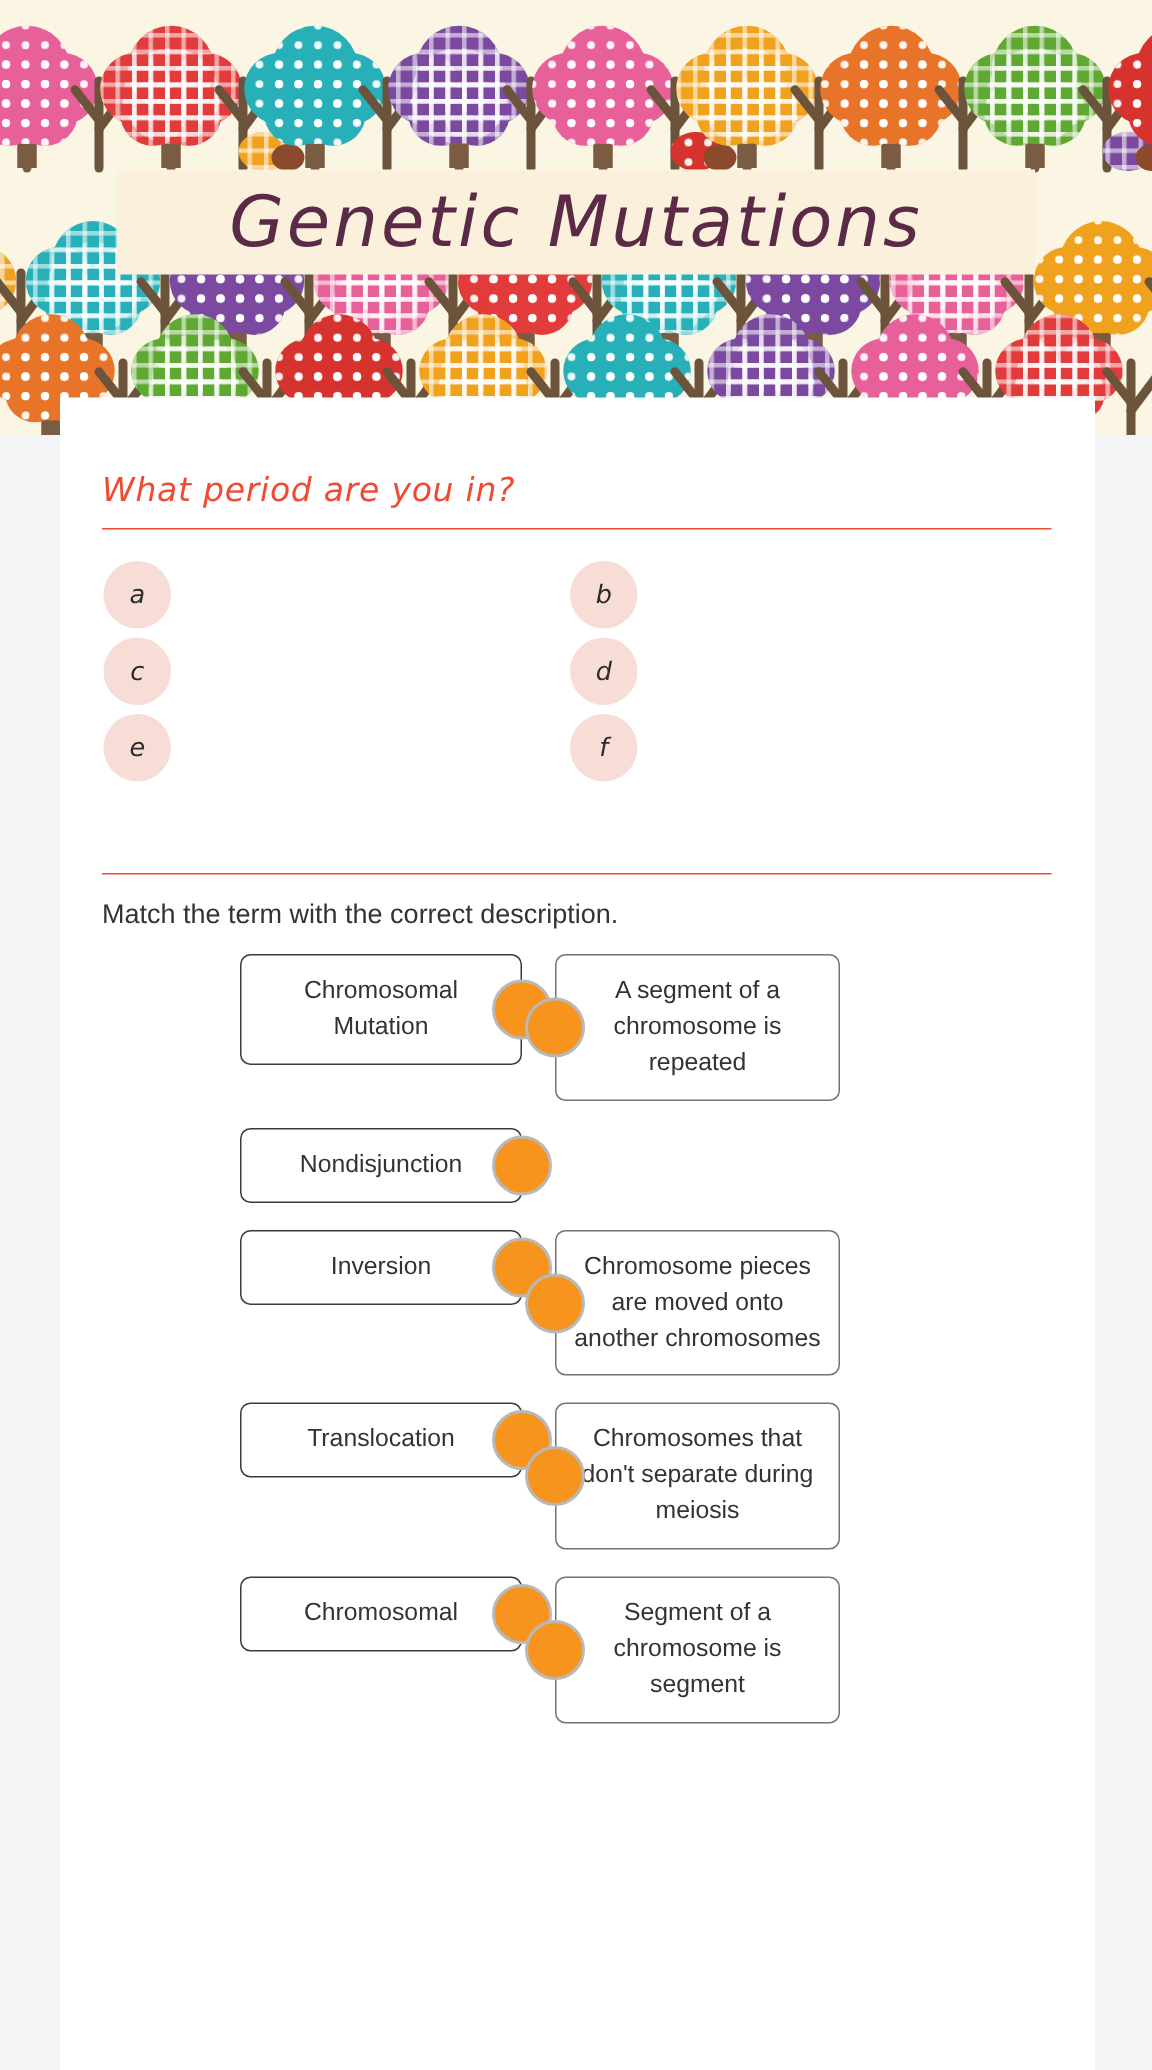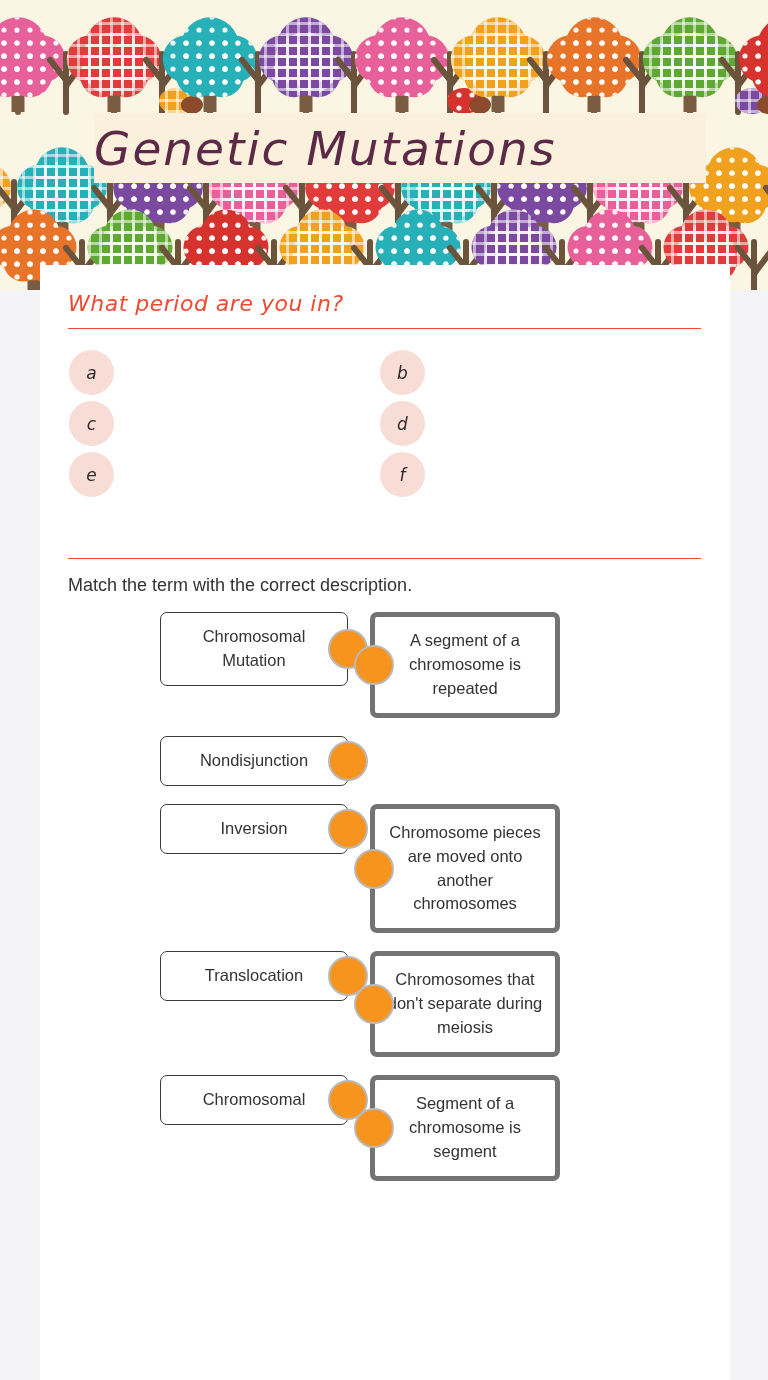--- a/index.html
+++ b/index.html
@@ -19,29 +19,29 @@
     left: 0; top: 0;
     width: 768px;
     height: 290px;
     background: #FAF6E3;
     overflow: hidden;
   }
   .banner-svg { position: absolute; left: 0; top: 0; }
 
   .title-plate {
     position: absolute;
-    left: 94px;
+    left: 78px;
     top: 113px;
     width: 612px;
     height: 70px;
     background: #FAF0DC;
     z-index: 5;
     display: flex;
     align-items: center;
-    justify-content: flex-start;
+    justify-content: center;
   }
   .title-text {
     font-family: "DejaVu Sans", sans-serif;
     font-size: 47px;
     font-style: italic;
     font-weight: 400;
     color: #5B2A47;
     letter-spacing: 2px;
     white-space: nowrap;
   }
@@ -59,20 +59,21 @@
 
   .section { padding: 0 28px; }
 
   .sec-heading {
     font-family: "DejaVu Sans", sans-serif;
     font-style: italic;
     font-size: 22px;
     color: #F04A32;
     padding-top: 26px;
     letter-spacing: 0.5px;
+    margin-top: 24px;
   }
   .sec-rule {
     height: 1px;
     background: #F04A32;
     margin-top: 12px;
     width: 633px;
   }
 
   
   .mc-grid {
@@ -133,21 +134,21 @@
     justify-content: center;
     text-align: center;
     font-size: 16.5px;
     color: #333;
     line-height: 1.45;
   }
   .desc-box {
     position: relative;
     width: 190px;
     margin-left: 22px;
-    border: 5px solid #737373;
+    border: 1px solid #737373;
     border-radius: 7px;
     background: #fff;
     padding: 12px 10px;
     display: flex;
     align-items: center;
     justify-content: center;
     text-align: center;
     font-size: 16.5px;
     color: #333;
     line-height: 1.45;

